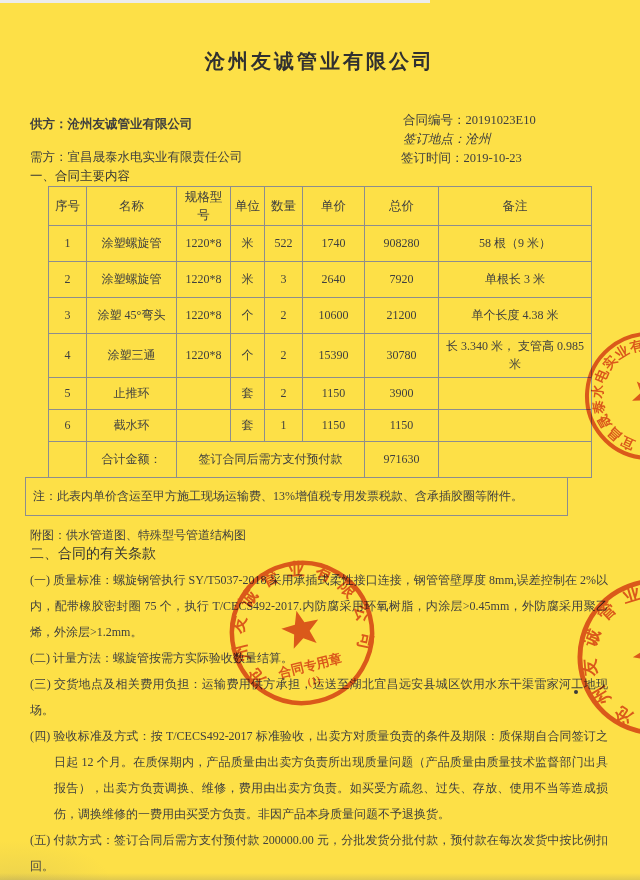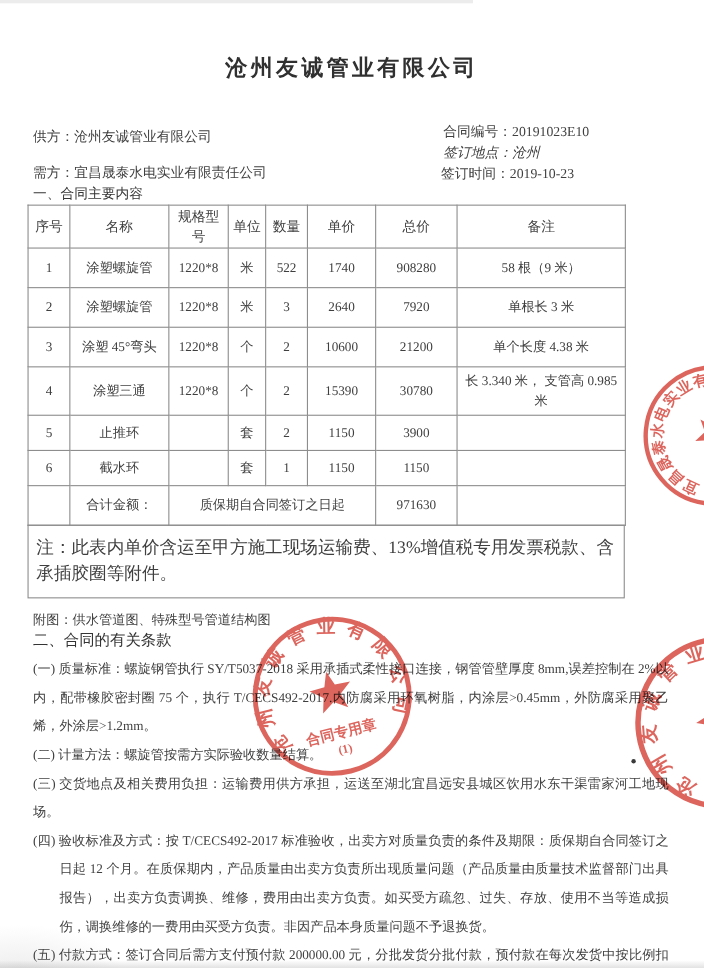--- a/index.html
+++ b/index.html
@@ -1,58 +1,58 @@
 <!DOCTYPE html>
 <html><head>
 <meta charset="utf-8">
 <style>
   html,body{margin:0;padding:0;background:#888;}
   .page{
     position:relative;width:640px;height:880px;margin:0 auto;
-    background:#ffffff;overflow:hidden;
+    background:#fde047;overflow:hidden;
     font-family:"Liberation Serif","DejaVu Serif",serif;
     color:#3f3f3f;
   }
   
   .scan-top{position:absolute;left:0;top:0;width:430px;height:3px;background:#ececec;}
   .scan-bottom{position:absolute;left:0;bottom:0;width:100%;height:7px;
     background:linear-gradient(to top,rgba(110,110,110,.20),rgba(110,110,110,0));}
   .smudge{position:absolute;left:-8px;bottom:0;width:120px;height:40px;
     background:radial-gradient(ellipse at 20% 100%,rgba(120,120,120,.12),rgba(120,120,120,0) 70%);}
   .ink-dot{position:absolute;left:574px;top:690px;width:4px;height:4px;border-radius:50%;background:#3a3a3a;}
 
   .title-company{position:absolute;left:0;top:48px;width:100%;text-align:center;
     font-size:20px;font-weight:600;letter-spacing:3px;color:#303030;}
   .title-doc{position:absolute;left:0;top:84px;width:100%;text-align:center;
     font-size:19px;font-weight:600;letter-spacing:10px;color:#303030;}
 
   .info{position:absolute;font-size:12.5px;white-space:nowrap;}
-  .i-supplier{left:30px;top:116px;}
+  .i-supplier{left:30px;top:116px;font-weight:bold;}
   .i-buyer{left:30px;top:149px;}
   .i-cno{left:403px;top:112px;}
   .i-place{left:403px;top:131px;font-style:italic;}
   .i-date{left:401px;top:150px;}
 
   .sec1-head{position:absolute;left:30px;top:168px;font-size:12.5px;color:#343434;}
 
   .doc-body{position:absolute;left:25px;top:186px;width:590px;}
 
   table.items{border-collapse:collapse;width:543px;table-layout:fixed;
-    font-size:12px;color:#3f3f3f;}
+    font-size:12px;color:#3f3f3f;margin-left:23px;}
   table.items th,table.items td{border:1px solid #8d8d8d;text-align:center;
     vertical-align:middle;padding:1px 2px;font-weight:normal;overflow:hidden;line-height:1.45;}
   table.items thead tr{height:26px;}
   table.items thead th{font-size:12.5px;}
   table.items tbody tr{height:36px;}
   table.items tbody tr:nth-child(4){height:44px;}
   table.items tbody tr:nth-child(5),table.items tbody tr:nth-child(6){height:32px;}
   table.items tfoot tr{height:36px;}
 
   .note-box{width:527px;border:1px solid #8d8d8d;margin-top:-1px;
-    padding:10px 7px;font-size:16px;line-height:1.4;}
+    padding:10px 7px;font-size:12px;line-height:1.4;}
   .attach-line{margin:11px 0 0 5px;font-size:12px;}
   .sec2-head{margin:1px 0 0 5px;font-size:14px;color:#343434;}
   .terms{margin:4px 0 0 5px;width:578px;font-size:12px;line-height:26px;text-align:justify;}
   .terms p{margin:0;}
   .terms p.hang{padding-left:24px;text-indent:-24px;}
 
   
   .stamp{position:absolute;mix-blend-mode:multiply;opacity:.88;color:#d84f46;pointer-events:none;}
   .stamp text{fill:#d84f46;font-family:"Liberation Serif","DejaVu Serif",serif;font-weight:600;}
   .stamp .ring{stroke:#d84f46;fill:none;}
@@ -158,21 +158,21 @@
             <td>1</td>
             <td>1150</td>
             <td>1150</td>
             <td></td>
           </tr>
         </tbody>
       <tfoot>
         <tr>
           <td></td>
           <td>合计金额：</td>
-          <td colspan="4">质保期自合同签订之日起</td>
+          <td colspan="4">签订合同后需方支付预付款</td>
           <td>971630</td>
           <td></td>
         </tr>
       </tfoot>
     </table>
 
     <div class="note-box">注：此表内单价含运至甲方施工现场运输费、13%增值税专用发票税款、含承插胶圈等附件。</div>
     <div class="attach-line">附图：供水管道图、特殊型号管道结构图</div>
     <div class="sec2-head">二、合同的有关条款</div>
     <div class="terms">

